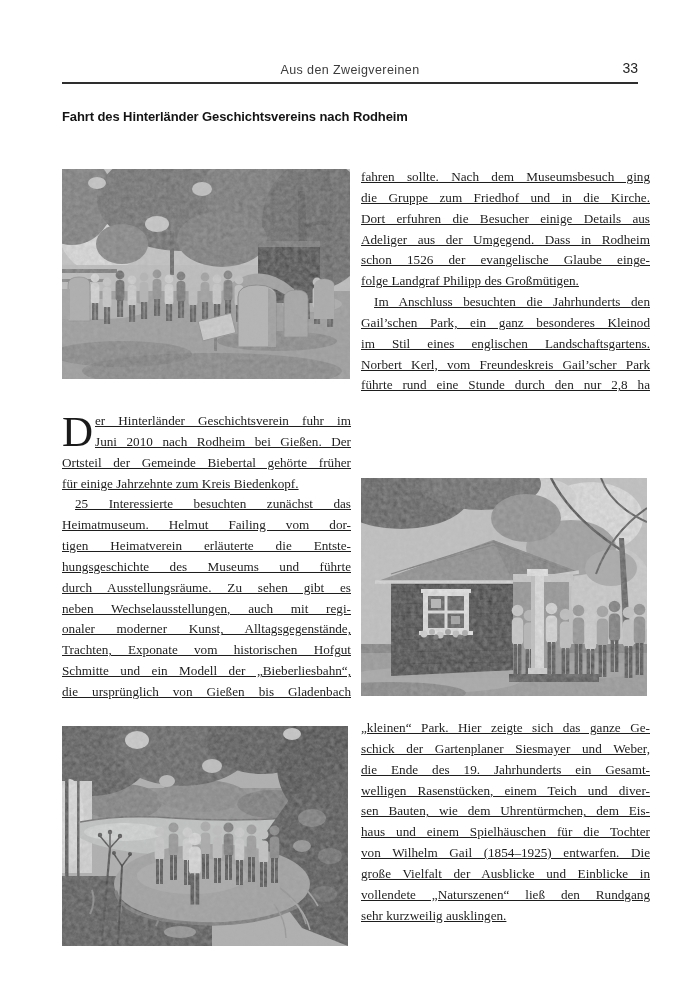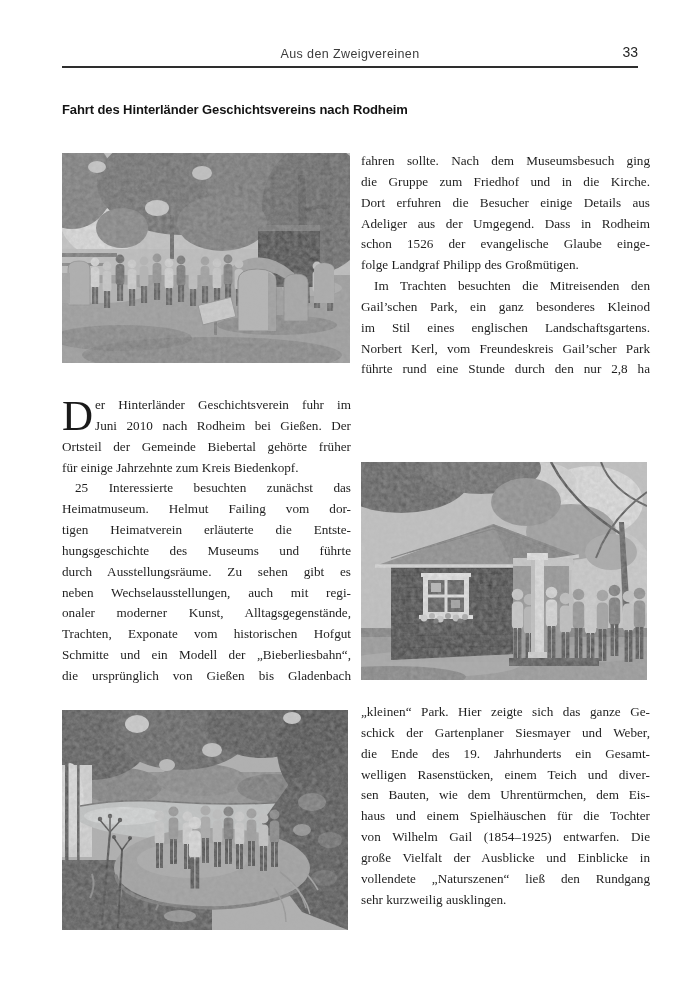--- a/index.html
+++ b/index.html
@@ -1,27 +1,27 @@
 <!DOCTYPE html>
 <html><head>
 <meta charset="utf-8">
 <style>
   html,body{margin:0;padding:0;}
   body{width:700px;height:988px;background:#ffffff;position:relative;overflow:hidden;
        font-family:"Liberation Serif", serif;}
-  .abs{position:absolute;}
+  .abs{position:absolute;margin-top:16px;}
   .hdr-title{top:47px;left:62px;width:576px;text-align:center;
              font-family:"Liberation Sans",sans-serif;font-size:12.5px;color:#3c3c3c;letter-spacing:.4px;}
   .hdr-num{top:44px;left:62px;width:576px;text-align:right;
            font-family:"Liberation Sans",sans-serif;font-size:14px;color:#262626;}
   .hdr-rule{top:66px;left:62px;width:576px;height:2px;background:#2e2e2e;}
   .art-title{top:93px;left:62px;width:590px;font-family:"Liberation Sans",sans-serif;
              font-weight:bold;font-size:13px;color:#141414;letter-spacing:-.1px;}
   .col{width:289px;font-size:13.2px;line-height:20.85px;color:#1e1e1e;}
-  .ln{text-align:justify;text-align-last:justify;height:20.85px;}
+  .ln{text-align:justify;text-align-last:justify;height:20.85px;text-decoration:underline;}
   .ln.end{text-align-last:left;}
   .ln.ind{padding-left:13px;}
   .ln.dc{padding-left:33px;}
   .dropcap{position:absolute;left:0;top:2px;font-size:43px;line-height:38px;color:#1a1a1a;}
   .photo{display:block;}
 </style>
 </head>
 <body>
 
 <div class="abs hdr-title">Aus den Zweigvereinen</div>
@@ -293,21 +293,21 @@
   <div class="ln">die ursprünglich von Gießen bis Gladenbach</div>
 </div>
 
 <div class="abs col" style="left:361px;top:151px;">
   <div class="ln">fahren sollte. Nach dem Museumsbesuch ging</div>
   <div class="ln">die Gruppe zum Friedhof und in die Kirche.</div>
   <div class="ln">Dort erfuhren die Besucher einige Details aus</div>
   <div class="ln">Adeliger aus der Umgegend. Dass in Rodheim</div>
   <div class="ln">schon 1526 der evangelische Glaube einge-</div>
   <div class="ln end">folge Landgraf Philipp des Großmütigen.</div>
-  <div class="ln ind">Im Trachten besuchten die Mitreisenden den</div>
+  <div class="ln ind">Im Anschluss besuchten die Jahrhunderts den</div>
   <div class="ln">Gail’schen Park, ein ganz besonderes Kleinod</div>
   <div class="ln">im Stil eines englischen Landschaftsgartens.</div>
   <div class="ln">Norbert Kerl, vom Freundeskreis Gail’scher Park</div>
   <div class="ln">führte rund eine Stunde durch den nur 2,8 ha</div>
 </div>
 
 <div class="abs col" style="left:361px;top:702px;">
   <div class="ln">„kleinen“ Park. Hier zeigte sich das ganze Ge-</div>
   <div class="ln">schick der Gartenplaner Siesmayer und Weber,</div>
   <div class="ln">die Ende des 19. Jahrhunderts ein Gesamt-</div>

